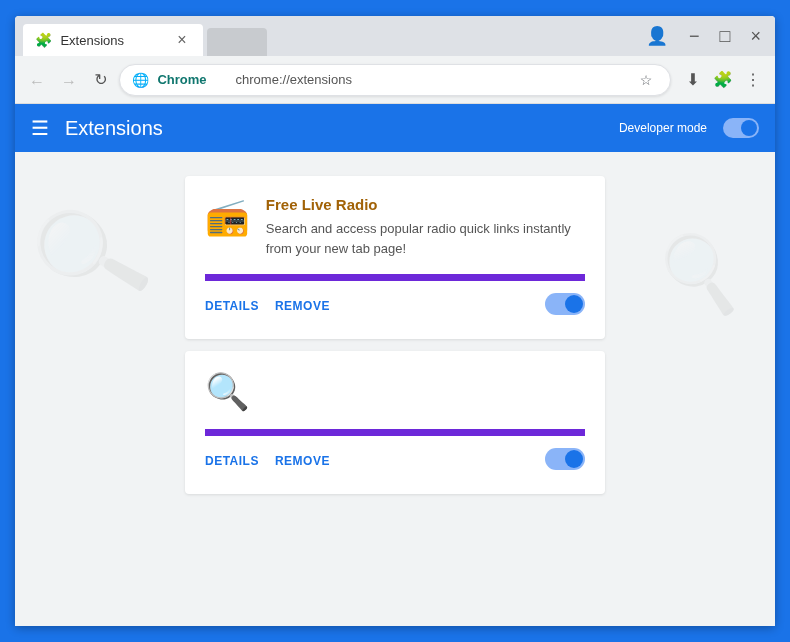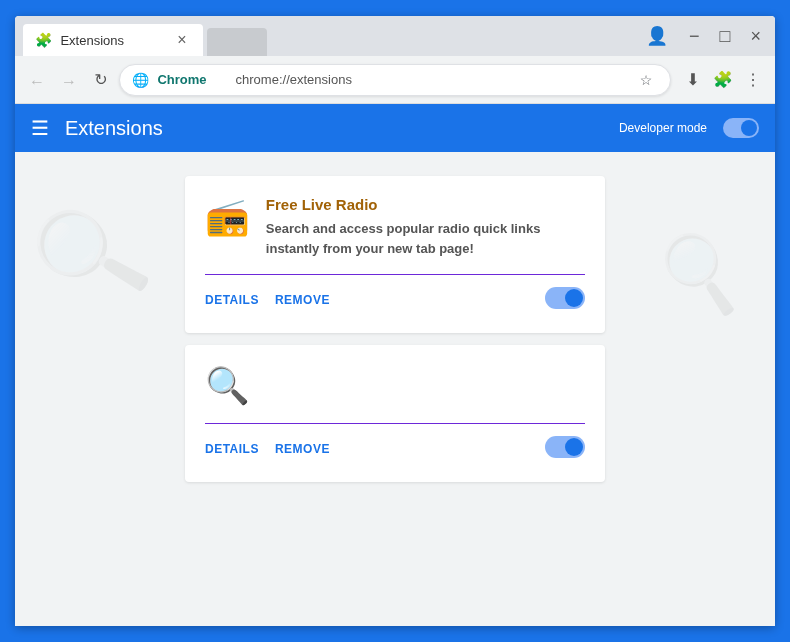--- a/index.html
+++ b/index.html
@@ -290,27 +290,26 @@
       font-size: 15px;
       font-weight: 600;
       color: #a16207;
       margin-bottom: 6px;
     }
 
     .ext-desc {
       font-size: 13px;
       color: #555;
       line-height: 1.5;
-      font-weight: bold;
     }
 
     .ext-card-bottom {
       display: flex;
       align-items: center;
-      border-top: 1px solid #6d28d9;
+      border-top: 7px solid #6d28d9;
       padding-top: 12px;
       gap: 16px;
     }
 
     .ext-action-btn {
       font-size: 12px;
       font-weight: 600;
       color: #1a73e8;
       cursor: pointer;
       letter-spacing: 0.5px;

